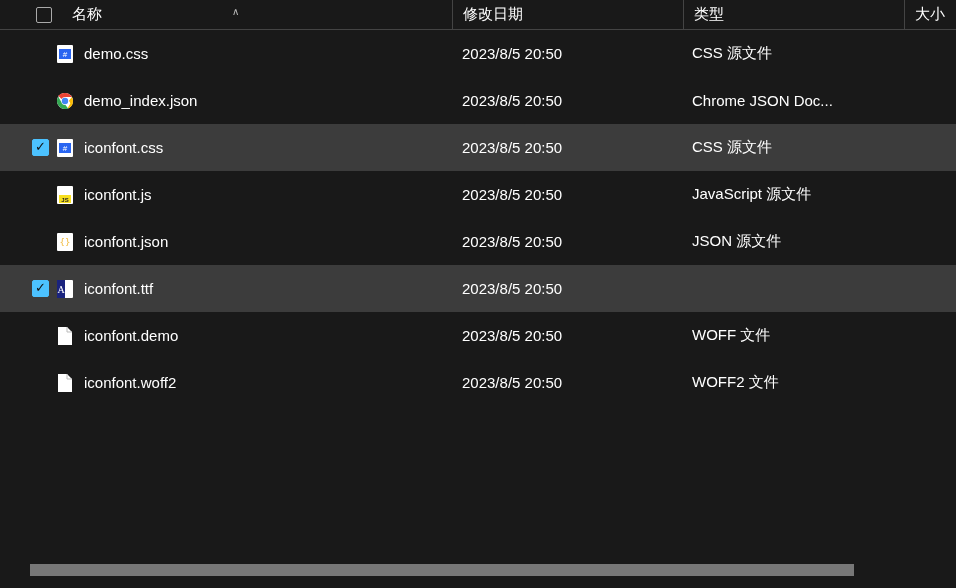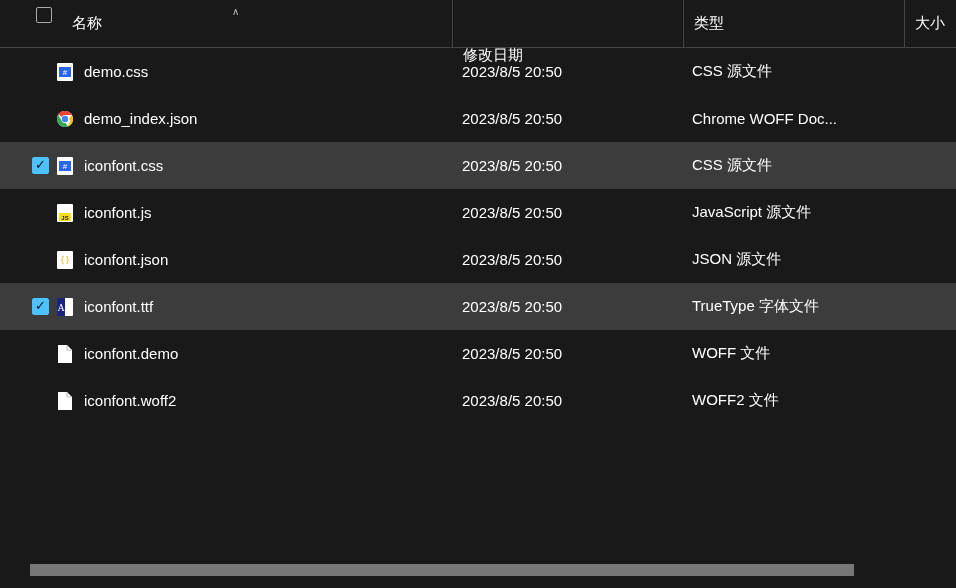--- a/index.html
+++ b/index.html
@@ -8,22 +8,22 @@
     color: #fff;
     font-family: "Segoe UI", "Microsoft YaHei", sans-serif;
     font-size: 15px;
     width: 956px;
     height: 588px;
     overflow: hidden;
     position: relative;
   }
   .header {
     display: flex;
-    align-items: flex-start;
-    height: 48px;
+    align-items: flex-end;
+    height: 30px;
     border-bottom: 1px solid #444;
     position: relative;
   }
   .col-divider {
     height: 100%;
     width: 1px;
     background: #444;
   }
   .hcell { display: flex; align-items: center; height: 100%; padding: 0 10px; white-space: nowrap; }
   .hcell.name { flex: 0 0 452px; padding-left: 28px; }
@@ -145,21 +145,21 @@
             <path d="M9 1a8 8 0 0 1 6.9 4H9a4 4 0 0 0-3.5 2L2.3 3.7A8 8 0 0 1 9 1z" fill="#ea4335"></path>
             <path d="M17 9a8 8 0 0 1-5.7 7.7l3-5.2A4 4 0 0 0 13 9l.04-.5 2.86-3.5A8 8 0 0 1 17 9z" fill="#fbbc05"></path>
             <path d="M9 17a8 8 0 0 1-6.7-12.3l3 5.2A4 4 0 0 0 9 13l.5-.03 2.8 3.73A8 8 0 0 1 9 17z" fill="#34a853"></path>
             <circle cx="9" cy="9" r="3.2" fill="#4285f4"></circle>
             <circle cx="9" cy="9" r="2.2" fill="#fff" opacity="0"></circle>
           </svg>
         </span>
         <span>demo_index.json</span>
       </div>
       <div class="cell date">2023/8/5 20:50</div>
-      <div class="cell type">Chrome WOFF Doc...</div>
+      <div class="cell type">Chrome JSON Doc...</div>
       <div class="cell size"></div>
     </div>
     <div class="row selected">
       <input type="checkbox" class="chk" checked="" style="">
       <div class="cell name">
         <span class="ficon">
           <svg width="18" height="20" viewBox="0 0 18 20">
             <rect x="1" y="1" width="16" height="18" rx="1" fill="#fff"></rect>
             <rect x="3" y="5" width="12" height="10" fill="#2965f1"></rect>
             <text x="9" y="13" font-size="8" fill="#fff" text-anchor="middle" font-family="Arial">#</text>
@@ -206,21 +206,20 @@
         <span class="ficon">
           <svg width="18" height="20" viewBox="0 0 18 20">
             <rect x="1" y="1" width="16" height="18" rx="1" fill="#fff"></rect>
             <rect x="1" y="1" width="8" height="18" fill="#1a237e"></rect>
             <text x="5" y="14" font-size="10" fill="#fff" text-anchor="middle" font-family="serif">A</text>
           </svg>
         </span>
         <span>iconfont.ttf</span>
       </div>
       <div class="cell date">2023/8/5 20:50</div>
-      <div class="cell type">TrueType 字体文件</div>
       <div class="cell size"></div>
     </div>
     <div class="row">
       <div class="cell name">
         <span class="ficon">
           <svg width="18" height="20" viewBox="0 0 18 20">
             <path d="M2 1h9l5 5v13H2z" fill="#fff"></path>
             <path d="M11 1v5h5" fill="none" stroke="#bbb"></path>
           </svg>
         </span>

